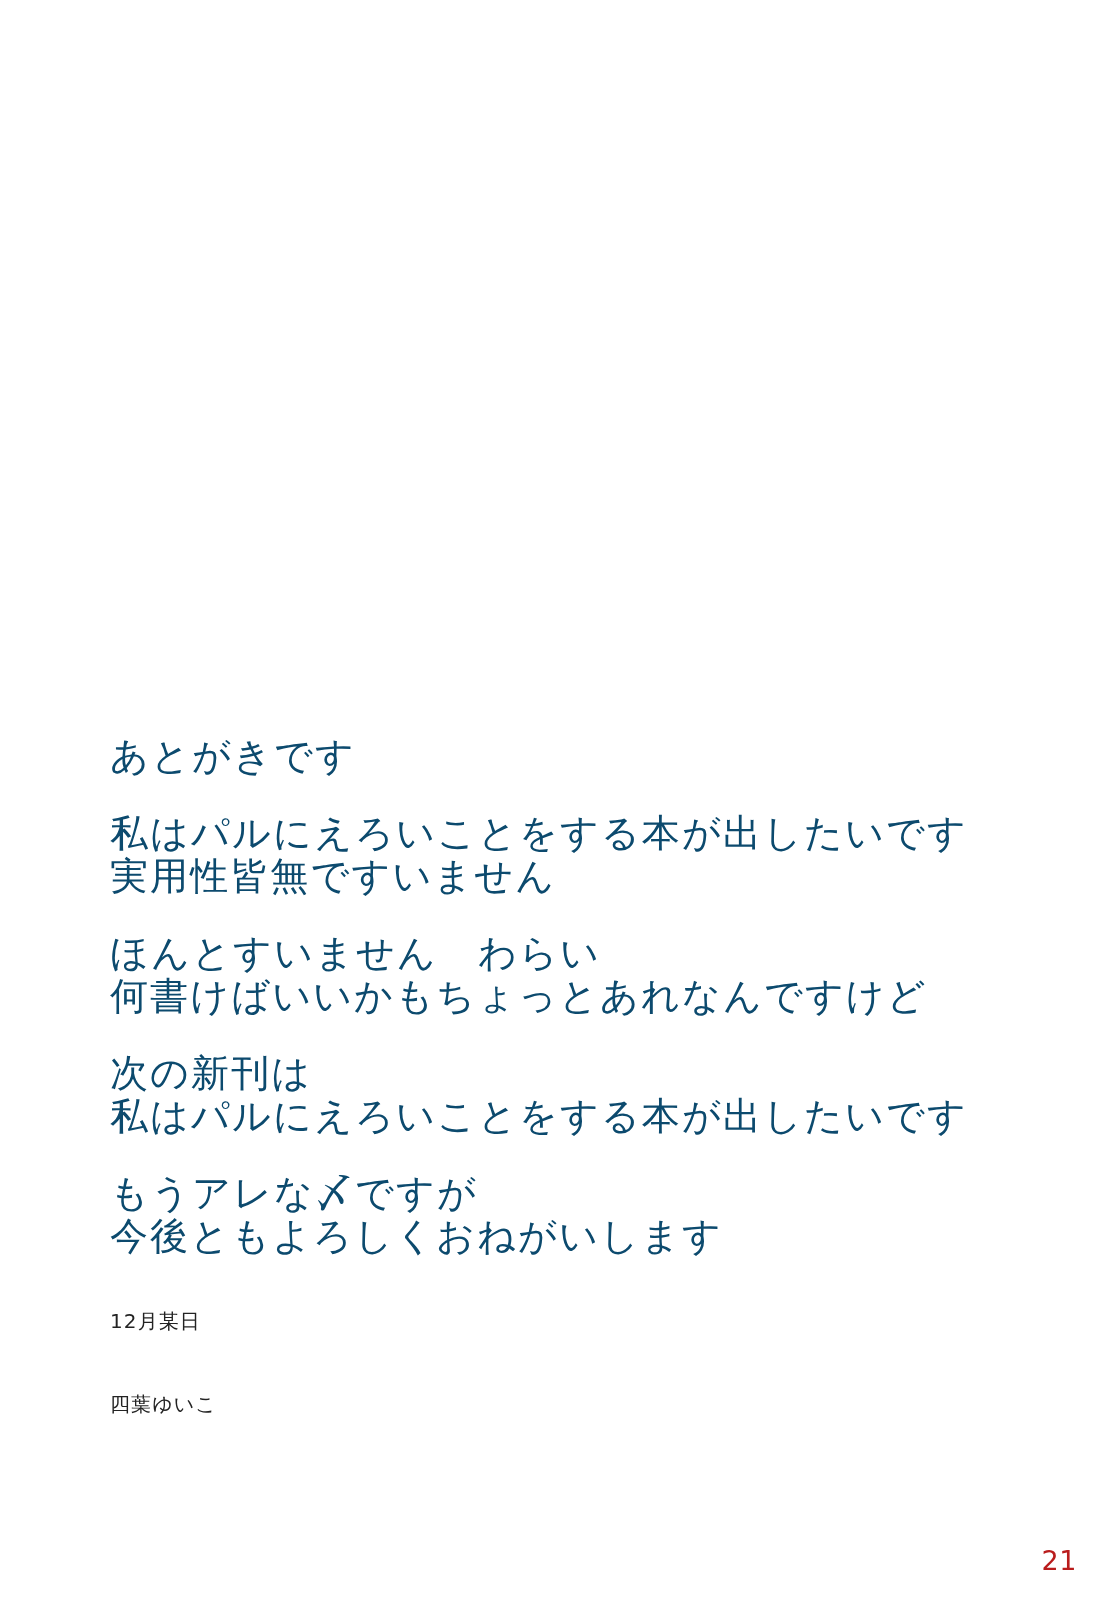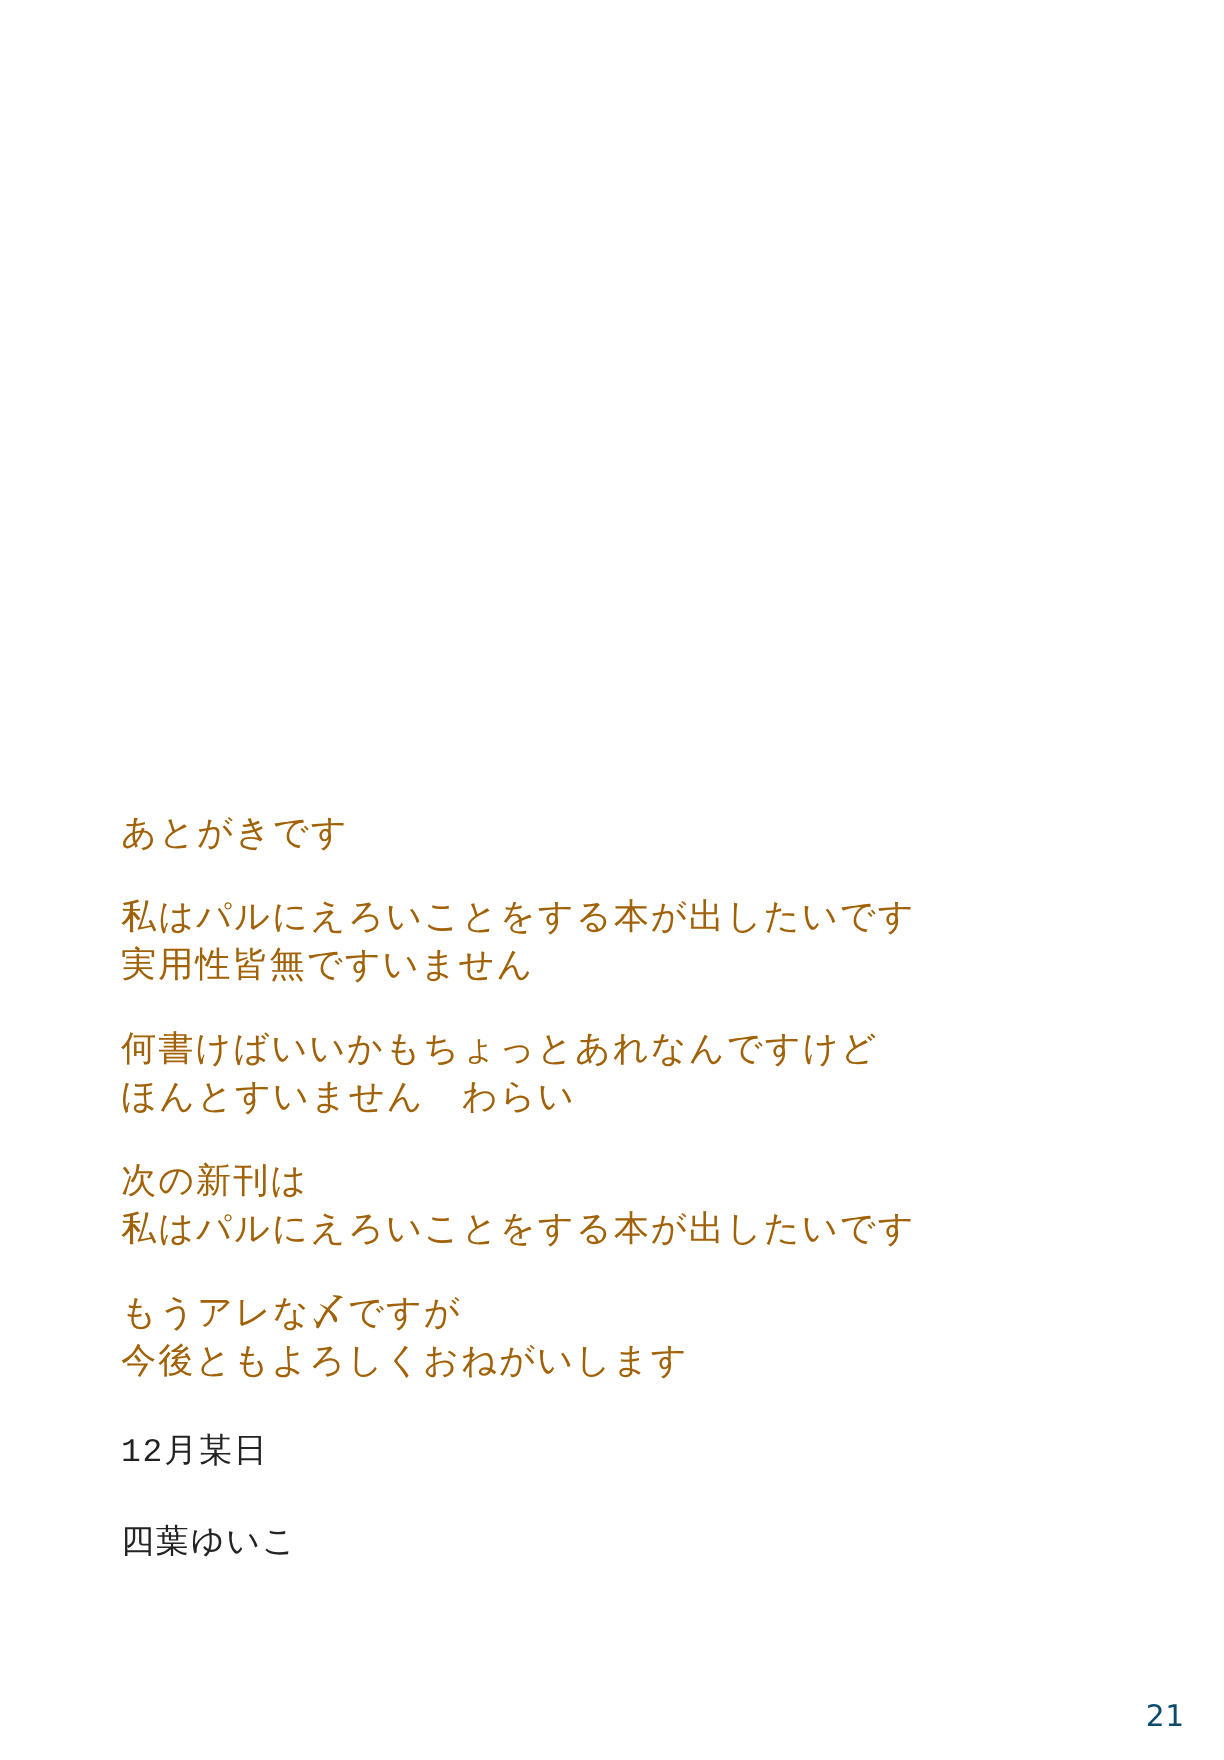--- a/index.html
+++ b/index.html
@@ -27,49 +27,48 @@
     width: 880px;
   }
   .para {
     margin: 0 0 34px 0;
   }
   .para:last-child {
     margin-bottom: 0;
     margin-top: 12px;
   }
   .line {
-    font-size: 32px;
+    font-size: 38px;
     line-height: 43px;
     letter-spacing: 0.055em;
     white-space: pre;
-    color: #a16207;
+    color: #0c4a6e;
   }
   .signature-block {
     position: absolute;
     left: 110px;
     top: 1300px;
   }
   .sig-line {
-    font-size: 30px;
+    font-size: 20px;
     line-height: 43px;
     letter-spacing: 0.055em;
     white-space: pre;
     color: #232323;
-    font-family: Liberation Mono, monospace;
   }
   .sig-spacer {
     height: 40px;
   }
   .page-number {
     position: absolute;
     right: 36px;
     bottom: 24px;
     font-size: 27px;
     letter-spacing: 0.02em;
-    color: #0c4a6e;
+    color: #b91c1c;
     font-family: "DejaVu Sans", sans-serif;
     margin-left: 21px;
   }
 </style>
 </head>
 <body>
 
 <div class="page">
 
   <div class="afterword">
@@ -77,22 +76,22 @@
     <div class="para">
       <div class="line">あとがきです</div>
     </div>
 
     <div class="para">
       <div class="line">私はパルにえろいことをする本が出したいです</div>
       <div class="line">実用性皆無ですいません</div>
     </div>
 
     <div class="para">
+      <div class="line">ほんとすいません　わらい</div>
       <div class="line">何書けばいいかもちょっとあれなんですけど</div>
-      <div class="line">ほんとすいません　わらい</div>
     </div>
 
     <div class="para">
       <div class="line">次の新刊は</div>
       <div class="line">私はパルにえろいことをする本が出したいです</div>
     </div>
 
     <div class="para">
       <div class="line">もうアレな〆ですが</div>
       <div class="line">今後ともよろしくおねがいします</div>

